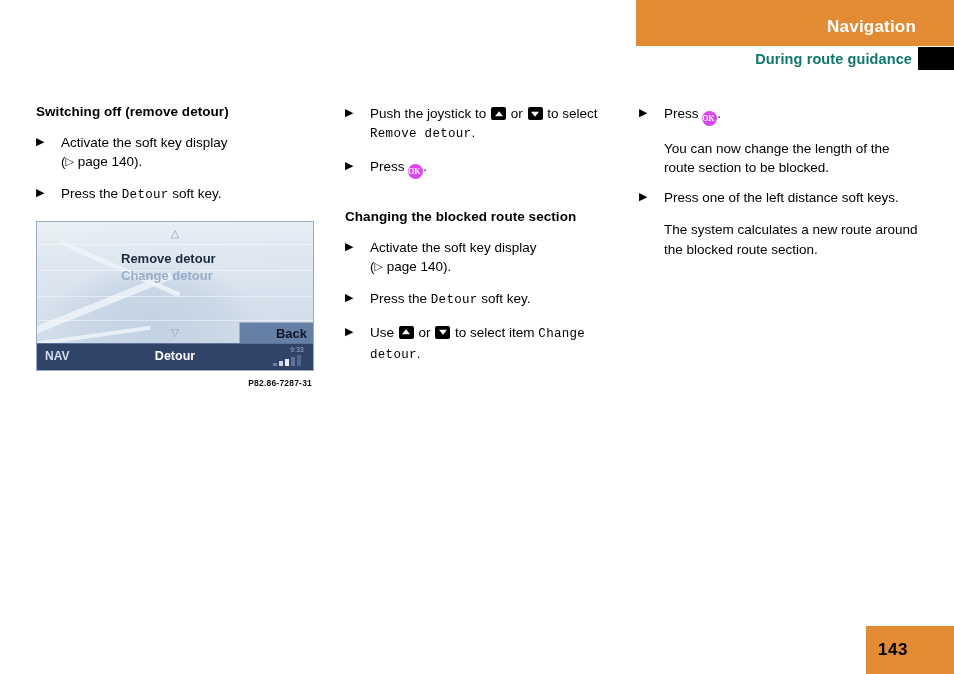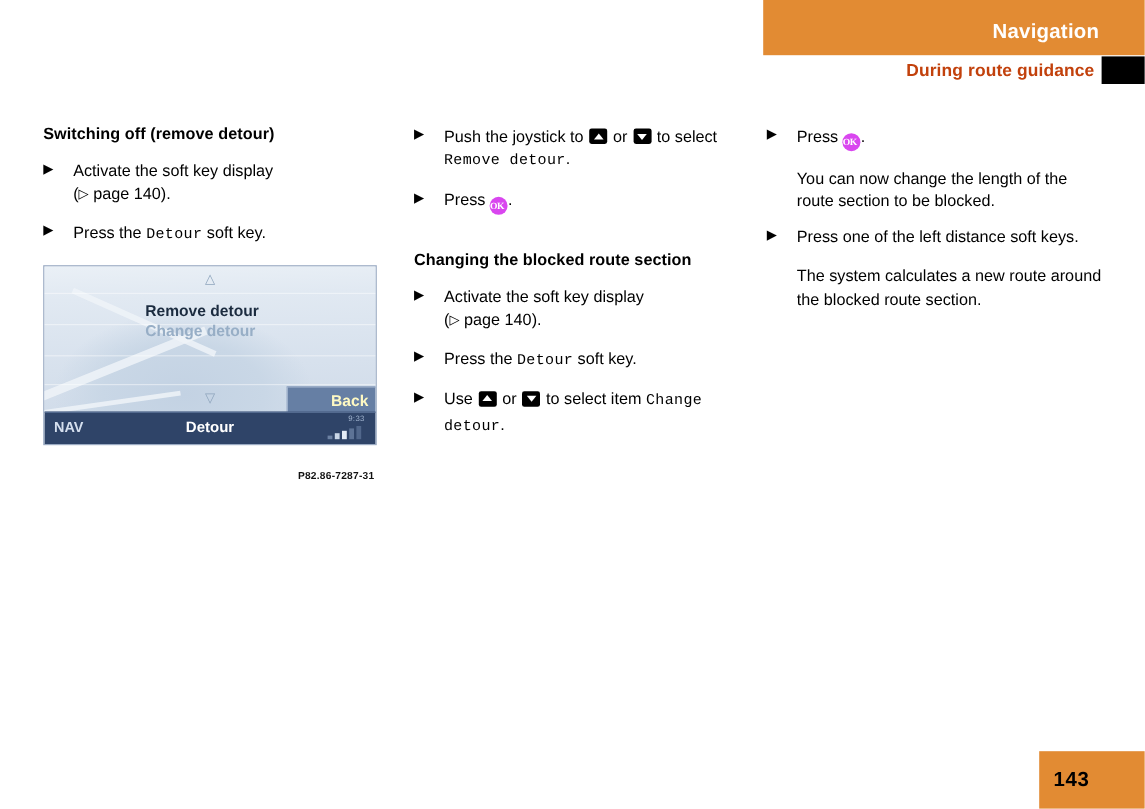--- a/index.html
+++ b/index.html
@@ -34,21 +34,21 @@
     color: #ffffff;
     letter-spacing: 0.2px;
     white-space: nowrap;
   }
   #header-section-title {
     position: absolute;
     right: 42px;
     top: 51px;
     font-size: 14.5px;
     font-weight: bold;
-    color: #c2410c;
+    color: #0f766e;
     letter-spacing: 0.1px;
     white-space: nowrap;
   }
   #header-black-tab {
     position: absolute;
     left: 918px;
     top: 47px;
     width: 36px;
     height: 23px;
     background: #000000;
@@ -232,21 +232,21 @@
   }
   #nav-softkey-back {
     position: absolute;
     right: 0;
     bottom: 26px;
     width: 74px;
     height: 22px;
     background: #667fa4;
     border-top: 1px solid #9db0cb;
     border-left: 1px solid #9db0cb;
-    color: #fef9c3;
+    color: #0f172a;
     font-size: 13px;
     font-weight: bold;
     text-align: right;
     line-height: 22px;
     padding-right: 6px;
     box-sizing: border-box;
   }
   #nav-status-bar {
     position: absolute;
     left: 0; right: 0; bottom: 0;
@@ -288,21 +288,21 @@
     background: #8ea3bf;
     display: block;
   }
   #nav-status-signal i:nth-child(1){ left:0;  height:3px; background:#6b81a2;}
   #nav-status-signal i:nth-child(2){ left:6px; height:5px; background:#c9d6e7;}
   #nav-status-signal i:nth-child(3){ left:12px;height:7px; background:#e4ecf6;}
   #nav-status-signal i:nth-child(4){ left:18px;height:9px; background:#5d7396;}
   #nav-status-signal i:nth-child(5){ left:24px;height:11px;background:#4e6party;}
   #nav-status-signal i:nth-child(5){ left:24px;height:11px;background:#51678b;}
   #figure-caption {
-    margin-top: 20px;
+    margin-top: 7px;
     text-align: right;
     font-size: 8.5px;
     font-weight: bold;
     color: #111111;
     letter-spacing: .2px;
     padding-right: 2px;
   }
 
   
   #footer-page-block {

